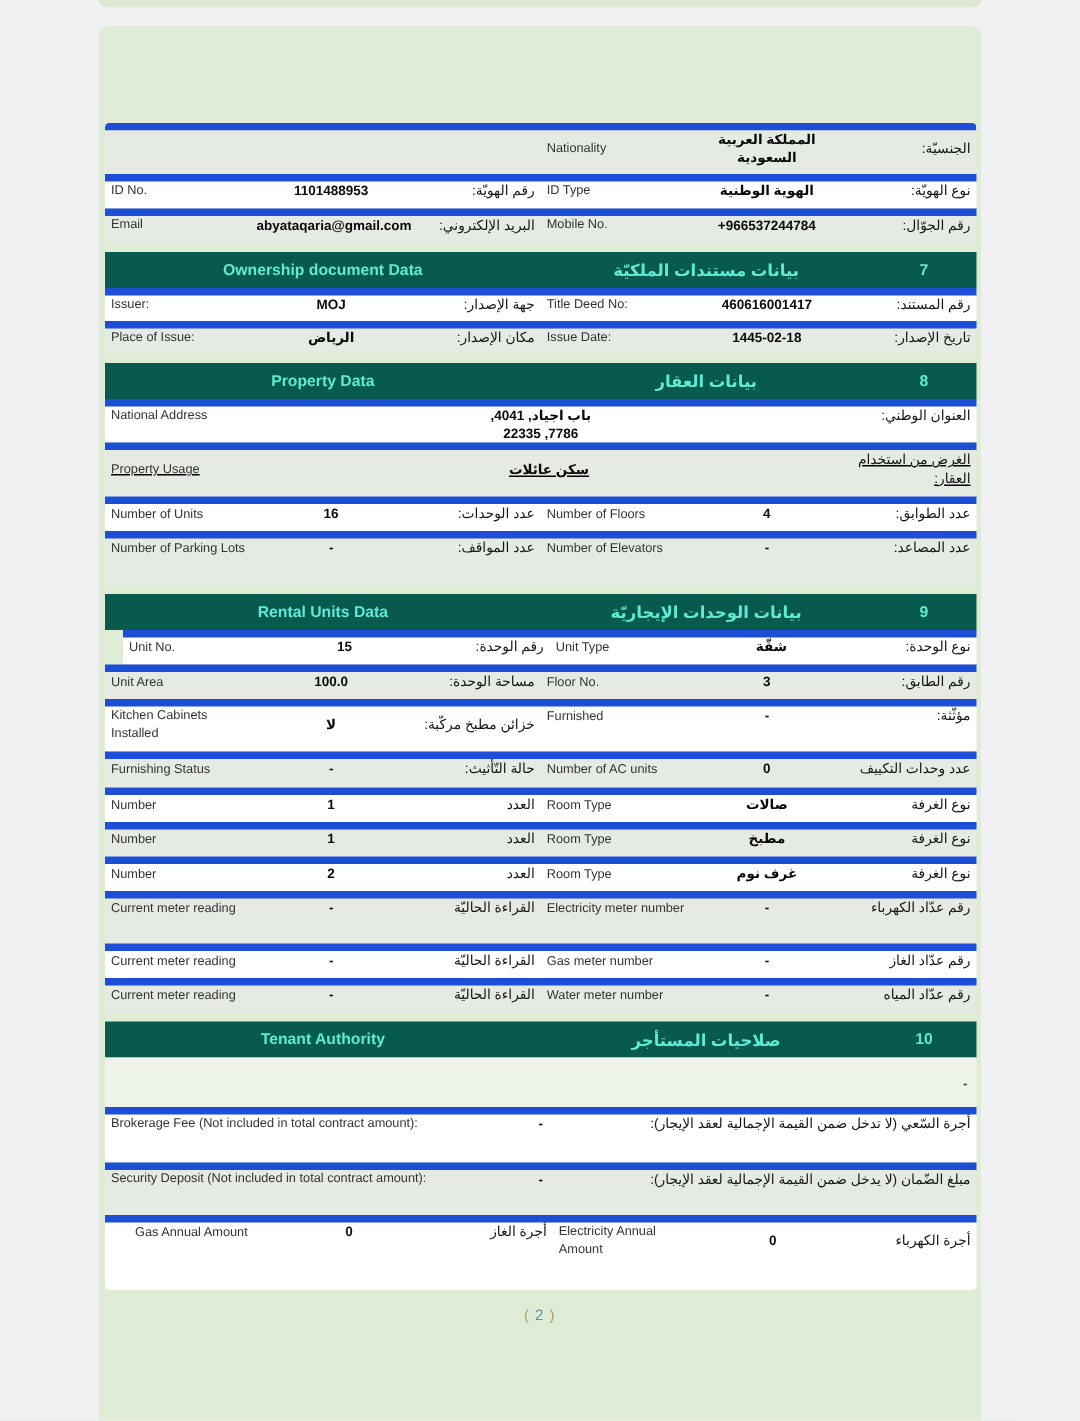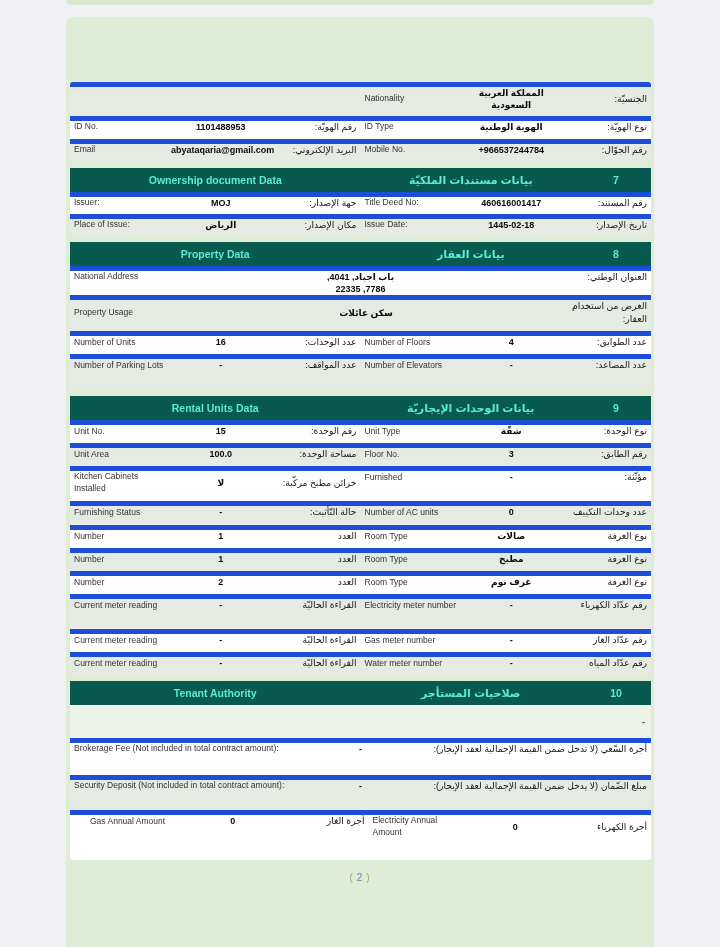--- a/index.html
+++ b/index.html
@@ -123,21 +123,21 @@
       <div class="header">
         <span class="h-en">Property Data</span>
         <span class="h-ar">بيانات العقار</span>
         <span class="h-num">8</span>
       </div>
       <div class="row full" style="min-height: 23px;">
         <span class="en wide">National Address</span>
         <span class="val" dir="auto">باب اجياد, 4041, 7786, 22335</span>
         <span class="ar wide">العنوان الوطني:</span>
       </div>
-      <div class="row shade" style="min-height: 36px;">
+      <div class="row shade" style="min-height: 36px; text-decoration: underline;">
         <div class="half">
           <span class="en">Property Usage</span>
           <span class="val" dir="auto">سكن عائلات</span>
           <span class="ar">الغرض من استخدام العقار:</span>
         </div>
       </div>
       <div class="row" style="min-height: 23px;">
         <div class="half">
           <span class="en">Number of Units</span>
           <span class="val" dir="auto">16</span>
@@ -159,21 +159,21 @@
           <span class="en">Number of Elevators</span>
           <span class="val" dir="auto">-</span>
           <span class="ar">عدد المصاعد:</span>
         </div>
       </div>
       <div class="header">
         <span class="h-en">Rental Units Data</span>
         <span class="h-ar">بيانات الوحدات الإيجاريّة</span>
         <span class="h-num">9</span>
       </div>
-      <div class="row" style="min-height: 23px;">
+      <div class="row" style="min-height: 23px; margin-left: 12px;">
         <div class="half">
           <span class="en">Unit No.</span>
           <span class="val" dir="auto">15</span>
           <span class="ar">رقم الوحدة:</span>
         </div>
         <div class="half">
           <span class="en">Unit Type</span>
           <span class="val" dir="auto">شقّة</span>
           <span class="ar">نوع الوحدة:</span>
         </div>

